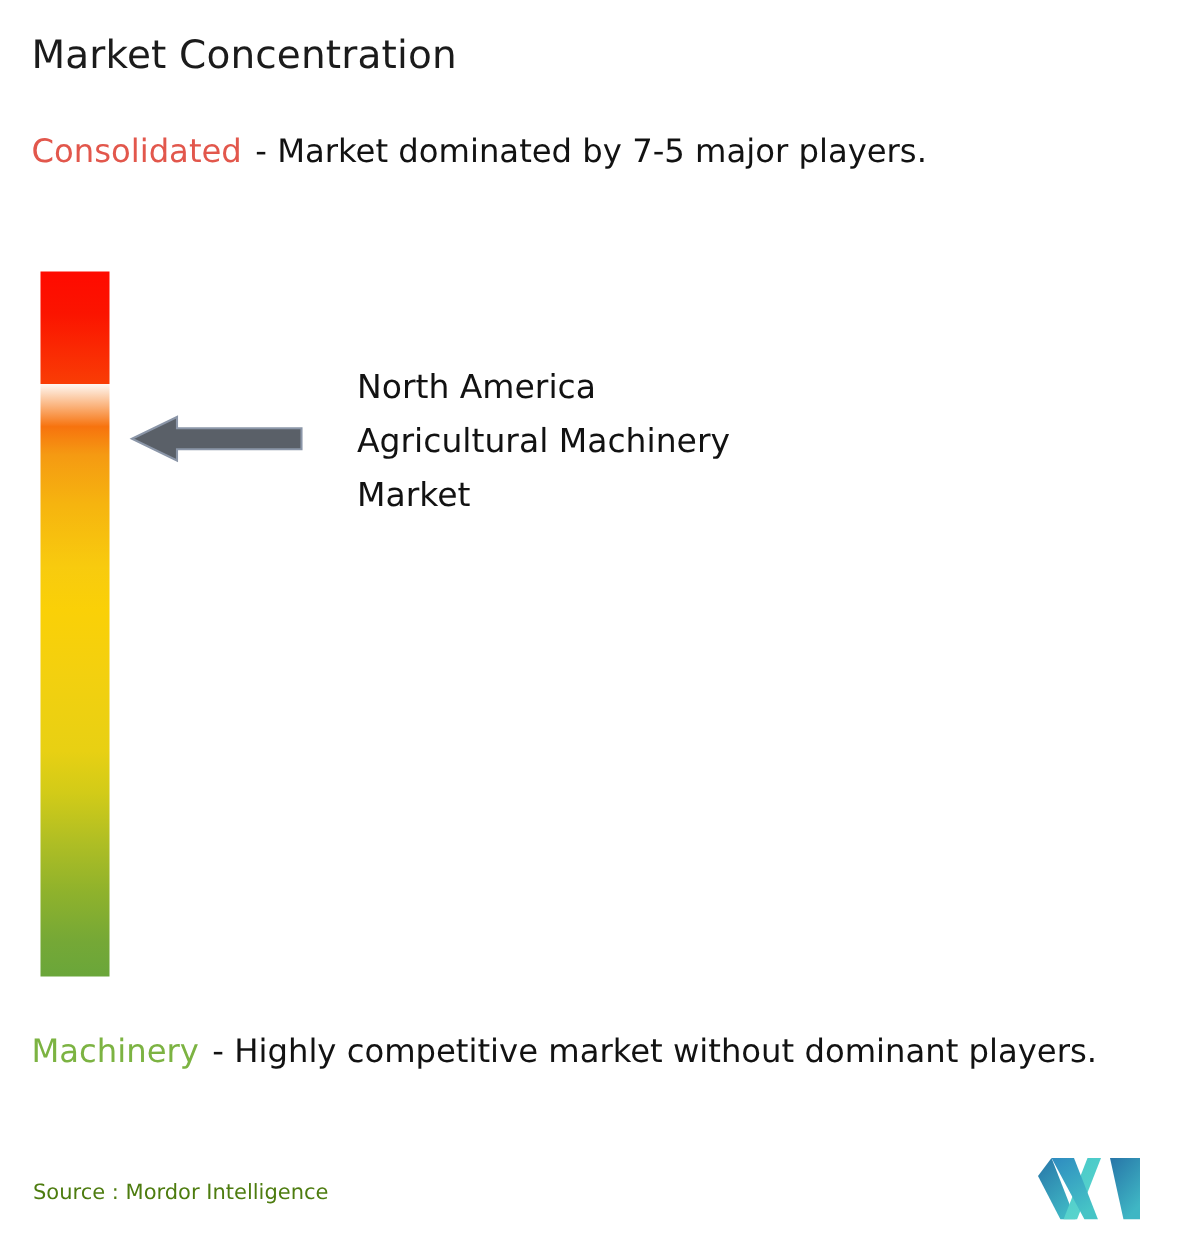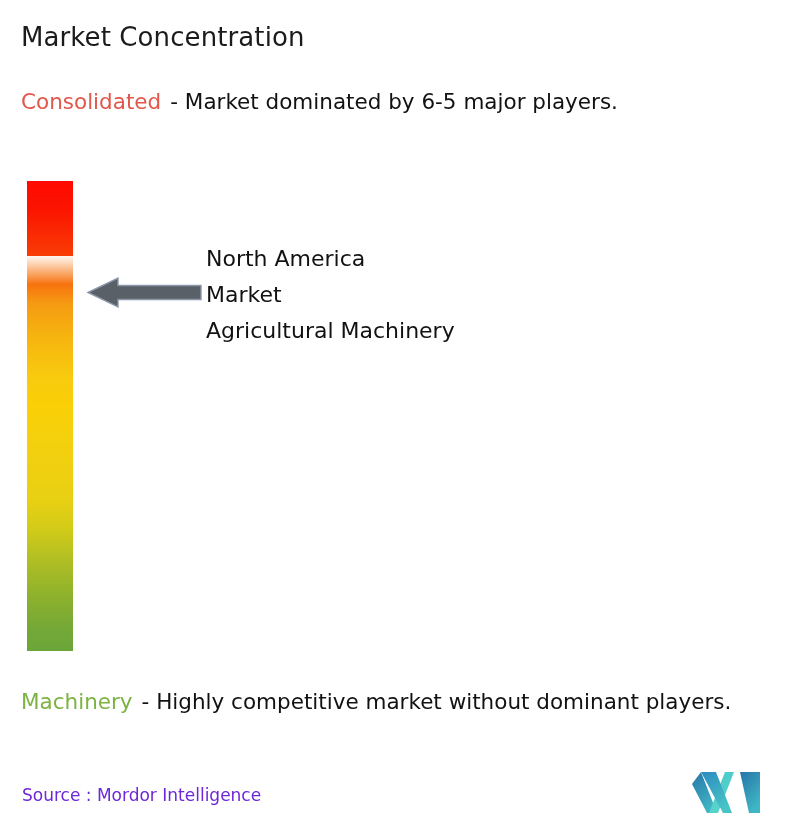--- a/index.html
+++ b/index.html
@@ -117,30 +117,31 @@
     left: 206px;
     top: 241px;
     width: 400px;
     font-size: 22px;
     line-height: 36px;
     color: #121212;
   }
   .callout-label .ln {
     display: block;
     white-space: nowrap;
+    margin-left: 32px;
   }
 
   
   .source-line {
     position: absolute;
     left: 22px;
     top: 782px;
-    font-size: 17px;
+    font-size: 14px;
     line-height: 26px;
-    color: #6d28d9;
+    color: #4d7c0f;
     white-space: nowrap;
   }
 
   
   .brand-logo {
     position: absolute;
     left: 692px;
     top: 772px;
     width: 68px;
     height: 41px;
@@ -152,35 +153,35 @@
   }
 </style>
 </head>
 <body>
 
 <div class="page">
 
   <div class="page-title">Market Concentration</div>
 
   <div class="legend-top">
-    <span class="kw-consolidated">Consolidated</span><span class="kw-gap"></span><span>- Market dominated by 6-5 major players.</span>
+    <span class="kw-consolidated">Consolidated</span><span class="kw-gap"></span><span>- Market dominated by 7-5 major players.</span>
   </div>
 
   <div class="scale-bar"></div>
 
   <div class="pointer-arrow">
     <svg viewBox="0 0 113 31" xmlns="http://www.w3.org/2000/svg">
       <polygon points="0,15.5 30,1 30,8.5 113,8.5 113,22.5 30,22.5 30,30" fill="#5a6068" stroke="#8b96a8" stroke-width="1.4" stroke-linejoin="miter"></polygon>
     </svg>
   </div>
 
   <div class="callout-label">
     <span class="ln">North America</span>
+    <span class="ln">Agricultural Machinery</span>
     <span class="ln">Market</span>
-    <span class="ln">Agricultural Machinery</span>
   </div>
 
   <div class="legend-bottom">
     <span class="kw-fragmented">Machinery</span><span class="kw-gap"></span><span>- Highly competitive market without dominant players.</span>
   </div>
 
   <div class="source-line">Source :  Mordor Intelligence</div>
 
   <div class="brand-logo">
     <svg viewBox="0 0 68 41" xmlns="http://www.w3.org/2000/svg">

